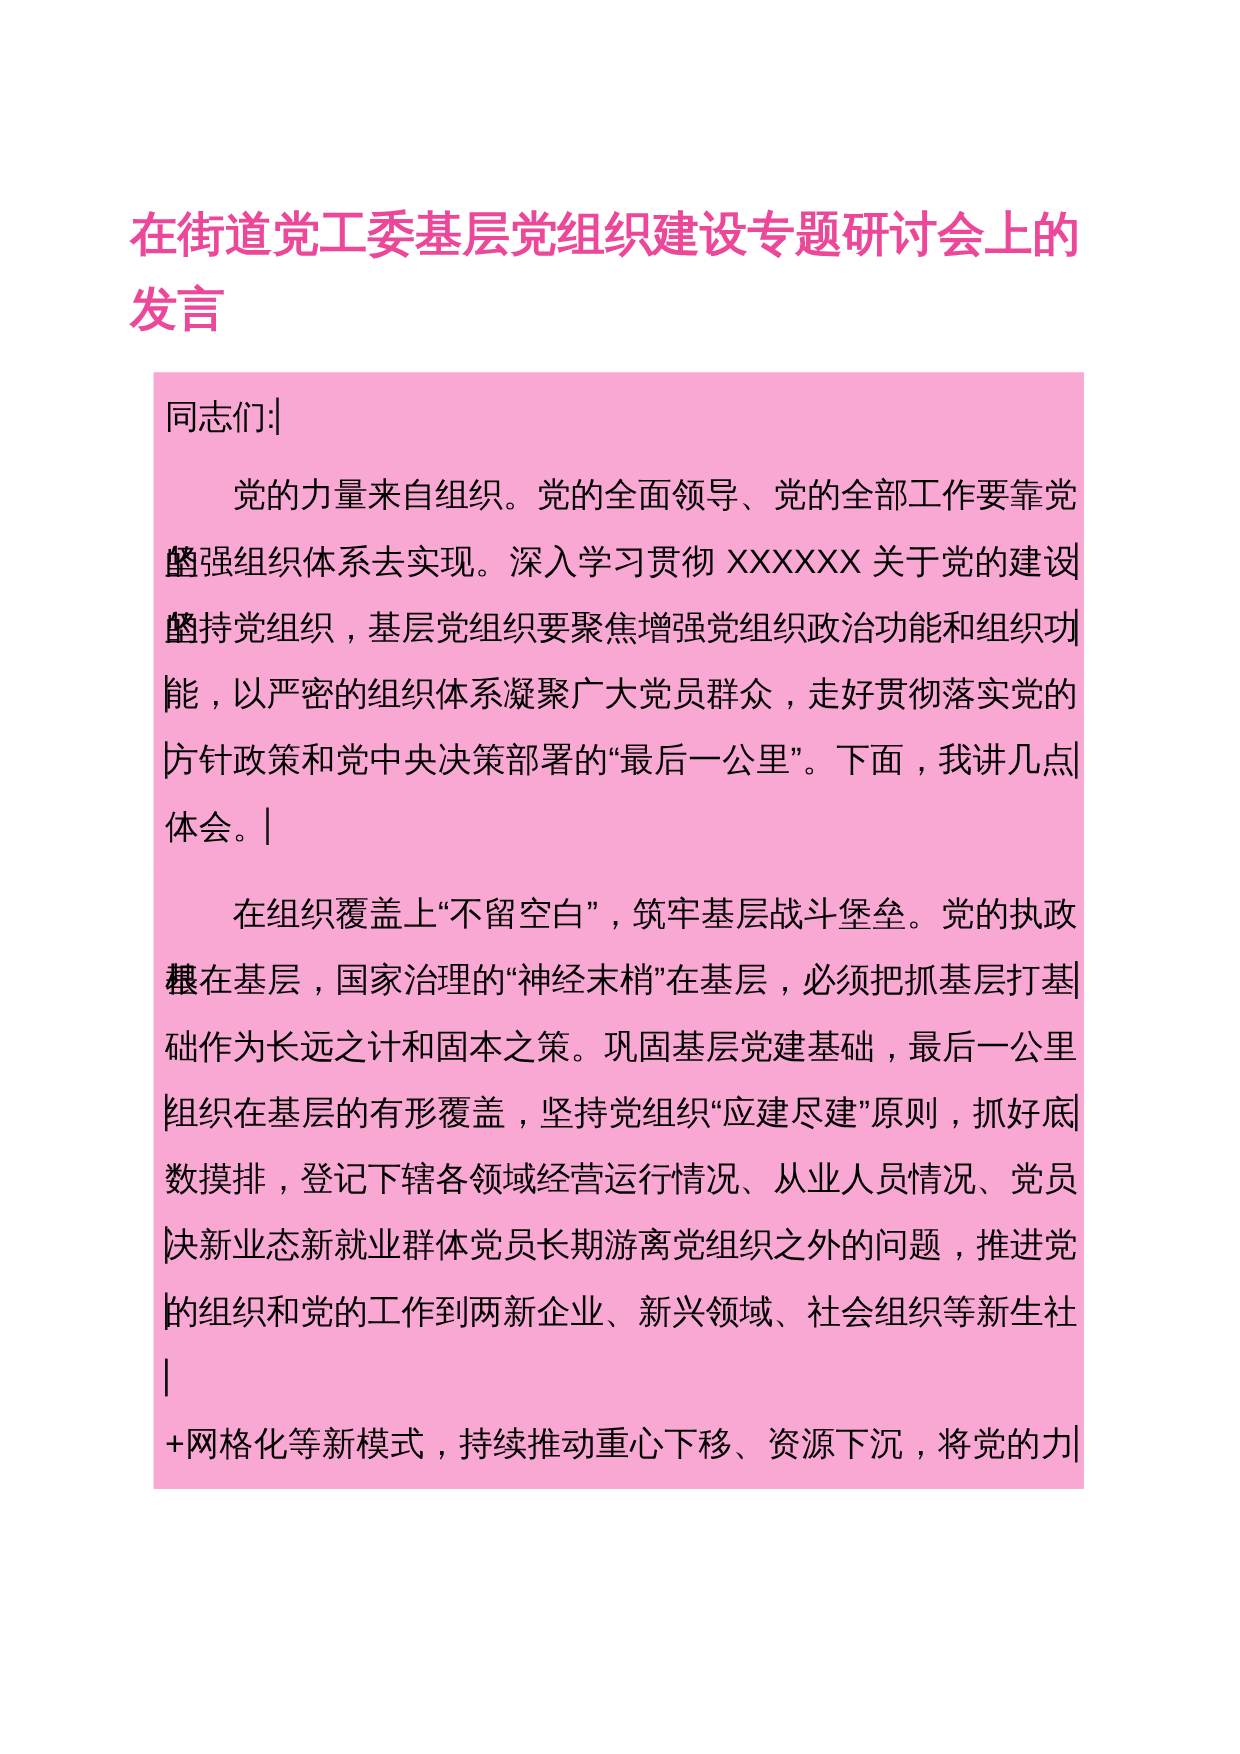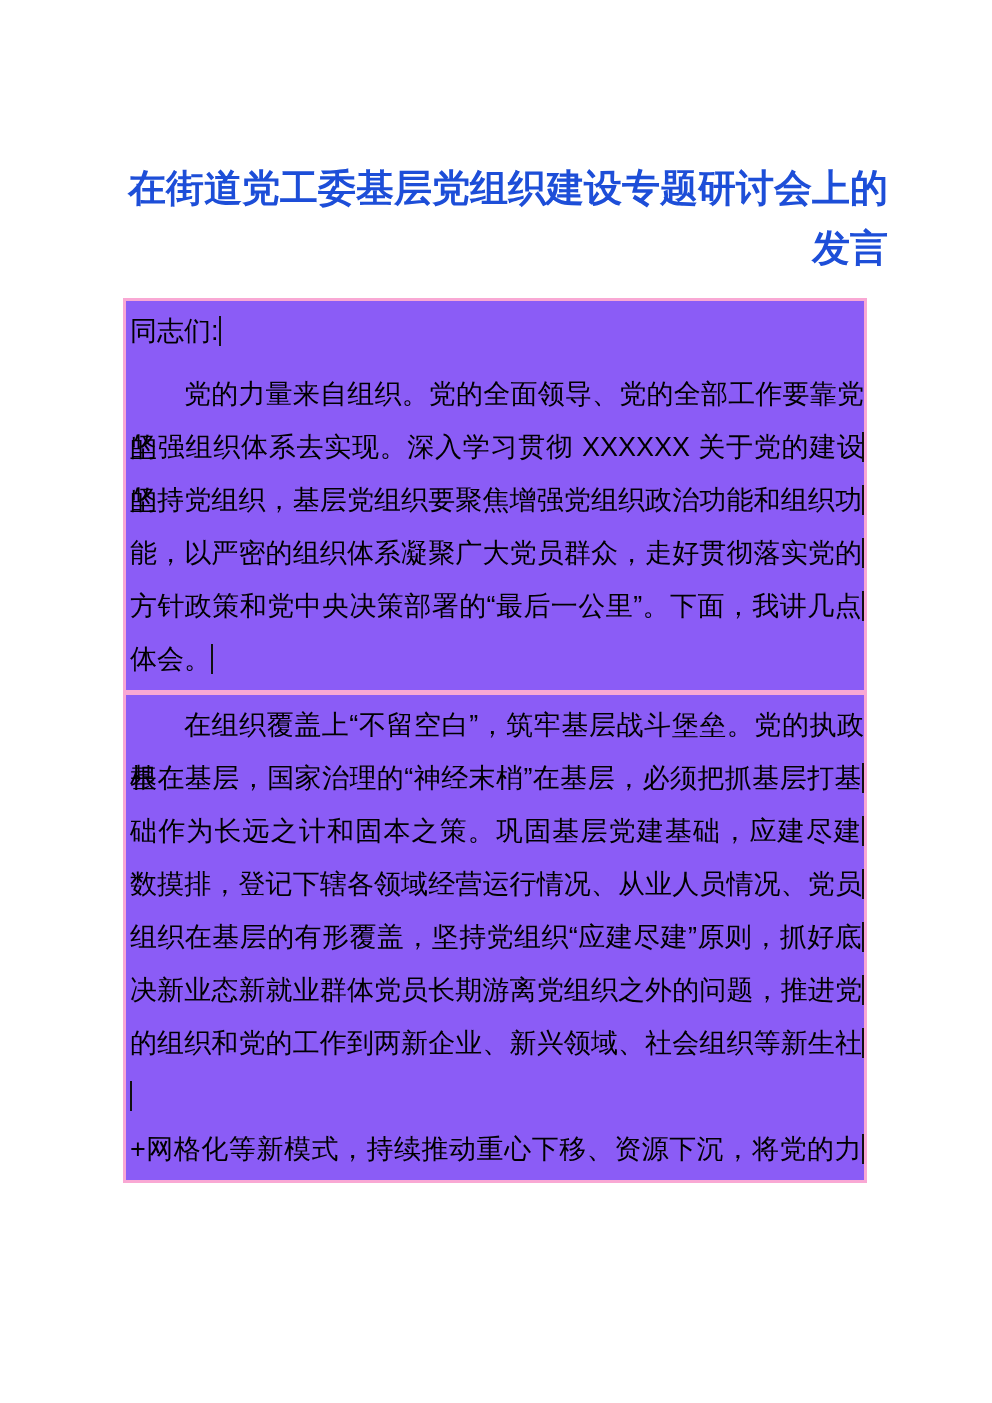--- a/index.html
+++ b/index.html
@@ -19,32 +19,32 @@
     width: 992px;
     height: 1403px;
     background: #ffffff;
     position: relative;
   }
   .title {
     margin: 158px 104px 0 104px;
     font-size: 38px;
     line-height: 60px;
     font-weight: 700;
-    text-align: right;
-    color: #1d4ed8;
+    text-align: left;
+    color: #ec4899;
     letter-spacing: 0;
   }
   .document {
     margin: 20px 0 0 123px;
     width: 744px;
   }
   .block {
-    border: 3px solid #f9a8d4;
+    border: 5px solid #f9a8d4;
     padding: 4px 0 4px 4px;
-    background: #8b5cf6;
+    background: #f9a8d4;
   }
   .block + .block { margin-top: -1px; }
   .paragraph { margin: 0; }
   .paragraph + .paragraph { margin-top: 10px; }
   .line {
     font-size: 27px;
     line-height: 53px;
     height: 53px;
     white-space: nowrap;
     text-align: left;
@@ -80,23 +80,23 @@
           <div class="line fill"><span class="line-text">坚持党组织，基层党组织要聚焦增强党组织政治功能和组织功</span><span class="end-mark"></span></div>
           <div class="line fill"><span class="line-text">能，以严密的组织体系凝聚广大党员群众，走好贯彻落实党的</span><span class="end-mark"></span></div>
           <div class="line fill"><span class="line-text">方针政策和党中央决策部署的“最后一公里”。下面，我讲几点</span><span class="end-mark"></span></div>
           <div class="line"><span class="line-text">体会。</span><span class="end-mark"></span></div>
         </div>
       </div>
       <div class="block">
         <div class="paragraph">
           <div class="line fill first"><span class="line-text">在组织覆盖上“不留空白”，筑牢基层战斗堡垒。党的执政根</span><span class="end-mark"></span></div>
           <div class="line fill"><span class="line-text">基在基层，国家治理的“神经末梢”在基层，必须把抓基层打基</span><span class="end-mark"></span></div>
-          <div class="line fill"><span class="line-text">础作为长远之计和固本之策。巩固基层党建基础，应建尽建</span><span class="end-mark"></span></div>
+          <div class="line fill"><span class="line-text">础作为长远之计和固本之策。巩固基层党建基础，最后一公里</span><span class="end-mark"></span></div>
+          <div class="line fill"><span class="line-text">组织在基层的有形覆盖，坚持党组织“应建尽建”原则，抓好底</span><span class="end-mark"></span></div>
           <div class="line fill"><span class="line-text">数摸排，登记下辖各领域经营运行情况、从业人员情况、党员</span><span class="end-mark"></span></div>
-          <div class="line fill"><span class="line-text">组织在基层的有形覆盖，坚持党组织“应建尽建”原则，抓好底</span><span class="end-mark"></span></div>
           <div class="line fill"><span class="line-text">决新业态新就业群体党员长期游离党组织之外的问题，推进党</span><span class="end-mark"></span></div>
           <div class="line fill"><span class="line-text">的组织和党的工作到两新企业、新兴领域、社会组织等新生社</span><span class="end-mark"></span></div>
           <div class="line fill"><span class="end-mark"></span></div>
           <div class="line fill"><span class="line-text">+网格化等新模式，持续推动重心下移、资源下沉，将党的力</span><span class="end-mark"></span></div>
         </div>
       </div>
     </div>
 </div>
 
 </body></html>

